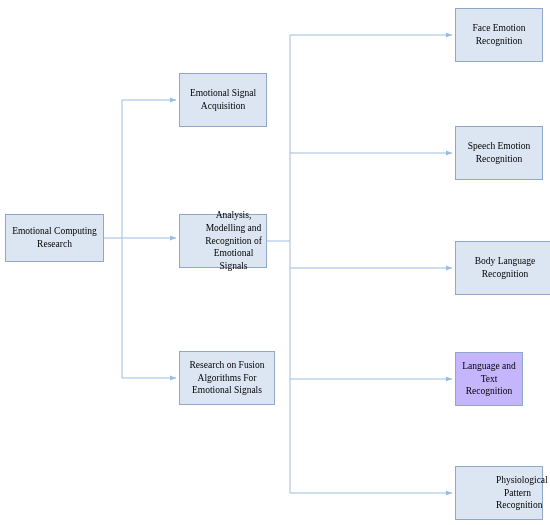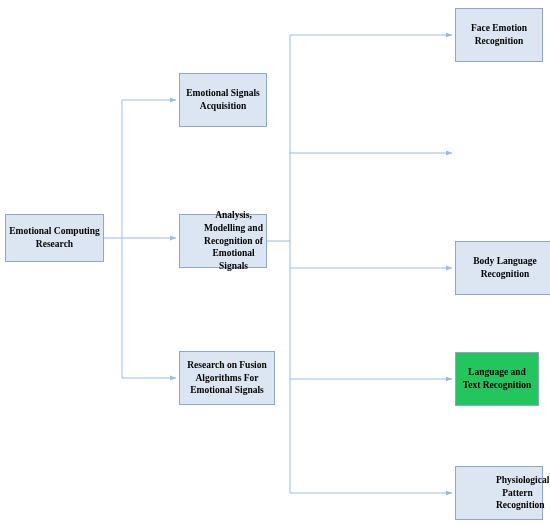--- a/index.html
+++ b/index.html
@@ -26,21 +26,20 @@
     text-align: center;
     color: #000000;
     font-size: 9.5px;
     line-height: 1.35;
     padding: 2px 3px;
     font-family: "Liberation Serif", serif;
   }
   .node span {
     display: block;
     width: 100%;
-    font-weight: bold;
   }
   svg.links {
     position: absolute;
     left: 0;
     top: 0;
     width: 550px;
     height: 525px;
     overflow: visible;
   }
 </style>
@@ -72,34 +71,37 @@
       <path d="M290,268 L452,268" marker-end="url(#arrow)"></path>
       <path d="M290,379 L452,379" marker-end="url(#arrow)"></path>
       <path d="M290,493 L452,493" marker-end="url(#arrow)"></path>
     </g>
   </svg>
 
   <div class="node" id="node-root" style="left: 5px; top: 214px; width: 99px; height: 48px; background: rgb(220, 230, 242); border-color: rgb(143, 168, 200); color: rgb(0, 0, 0);">
     <span>Emotional Computing Research</span>
   </div>
   <div class="node" id="node-signal-acquisition" style="left: 179px; top: 73px; width: 88px; height: 54px; background: rgb(220, 230, 242); border-color: rgb(143, 168, 200); color: rgb(0, 0, 0);">
-    <span>Emotional Signals Acquisition</span>
+    <span>Emotional Signal Acquisition</span>
   </div>
   <div class="node" id="node-analysis-modelling" style="left: 179px; top: 214px; width: 88px; height: 54px; background: rgb(220, 230, 242); border-color: rgb(143, 168, 200); color: rgb(0, 0, 0); padding-left: 24px;">
     <span>Analysis, Modelling and Recognition of Emotional Signals</span>
   </div>
   <div class="node" id="node-fusion-algorithms" style="left: 179px; top: 351px; width: 96px; height: 54px; background: rgb(220, 230, 242); border-color: rgb(143, 168, 200); color: rgb(0, 0, 0);">
     <span>Research on Fusion Algorithms For Emotional Signals</span>
   </div>
   <div class="node" id="node-face-emotion" style="left: 455px; top: 8px; width: 88px; height: 54px; background: rgb(220, 230, 242); border-color: rgb(143, 168, 200); color: rgb(0, 0, 0);">
     <span>Face Emotion Recognition</span>
   </div>
+  <div class="node" id="node-speech-emotion" style="left: 455px; top: 126px; width: 88px; height: 54px; background: rgb(220, 230, 242); border-color: rgb(143, 168, 200); color: rgb(0, 0, 0);">
+    <span>Speech Emotion Recognition</span>
+  </div>
   <div class="node" id="node-body-language" style="left: 455px; top: 241px; width: 100px; height: 54px; background: rgb(220, 230, 242); border-color: rgb(143, 168, 200); color: rgb(0, 0, 0);">
     <span>Body Language Recognition</span>
   </div>
-  <div class="node" id="node-language-text" style="left: 455px; top: 352px; width: 84px; height: 54px; background: #22c55e; border-color: rgb(143, 168, 200); color: rgb(0, 0, 0);">
+  <div class="node" id="node-language-text" style="left: 455px; top: 352px; width: 68px; height: 54px; background: #c4b5fd; border-color: rgb(143, 168, 200); color: rgb(0, 0, 0);">
     <span>Language and Text Recognition</span>
   </div>
   <div class="node" id="node-physiological-pattern" style="left: 455px; top: 466px; width: 88px; height: 54px; background: rgb(220, 230, 242); border-color: rgb(143, 168, 200); color: rgb(0, 0, 0); padding-left: 40px;">
     <span>Physiological Pattern Recognition</span>
   </div>
 
 </div>
 
 </body></html>

